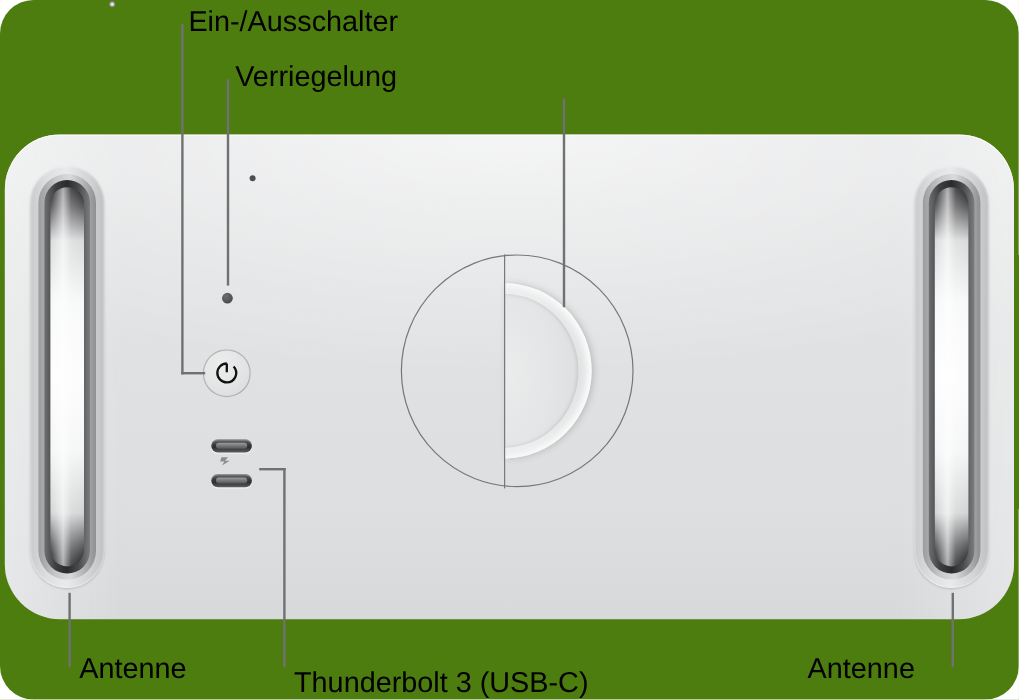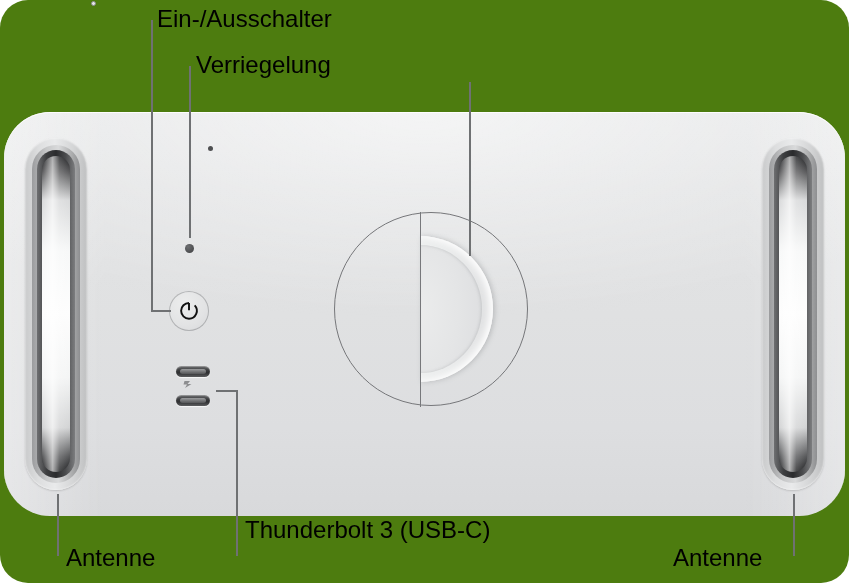--- a/index.html
+++ b/index.html
@@ -309,17 +309,17 @@
 
   <div class="leader leader-v" style="left:793px; top:494px; height:62px;"></div>
 
   <div class="callout" style="left:157px; top:5px;">Ein-/Ausschalter</div>
 
   <div class="callout" style="left:196px; top:51px;">Verriegelung</div>
 
 
   <div class="callout" style="left:66px; top:544px;">Antenne</div>
 
-  <div class="callout" style="left:245px; top:516px;">Thunderbolt 3 (USB-C)</div>
+  <div class="callout" style="left:245px; top:556px;">Thunderbolt 3 (USB-C)</div>
 
   <div class="callout" style="left:673px; top:544px;">Antenne</div>
 
 </div>
 
 </body></html>

